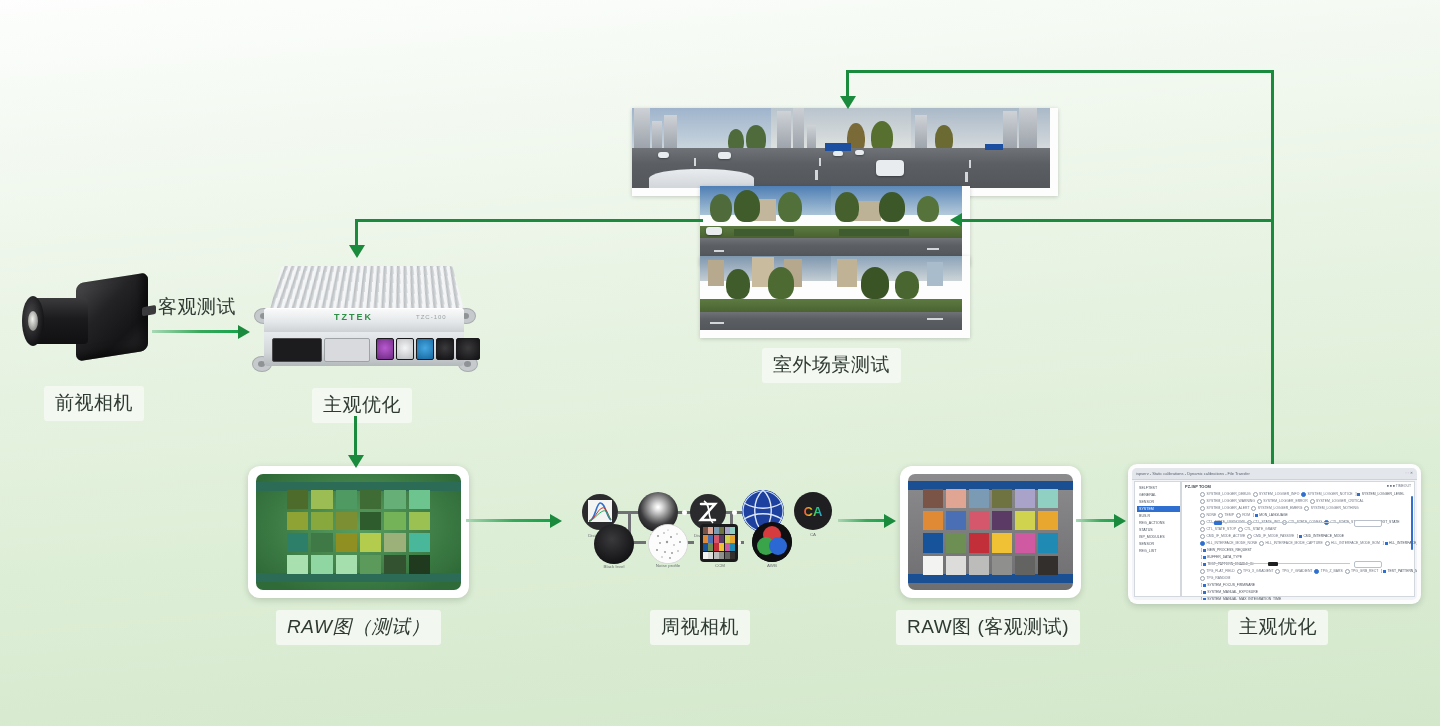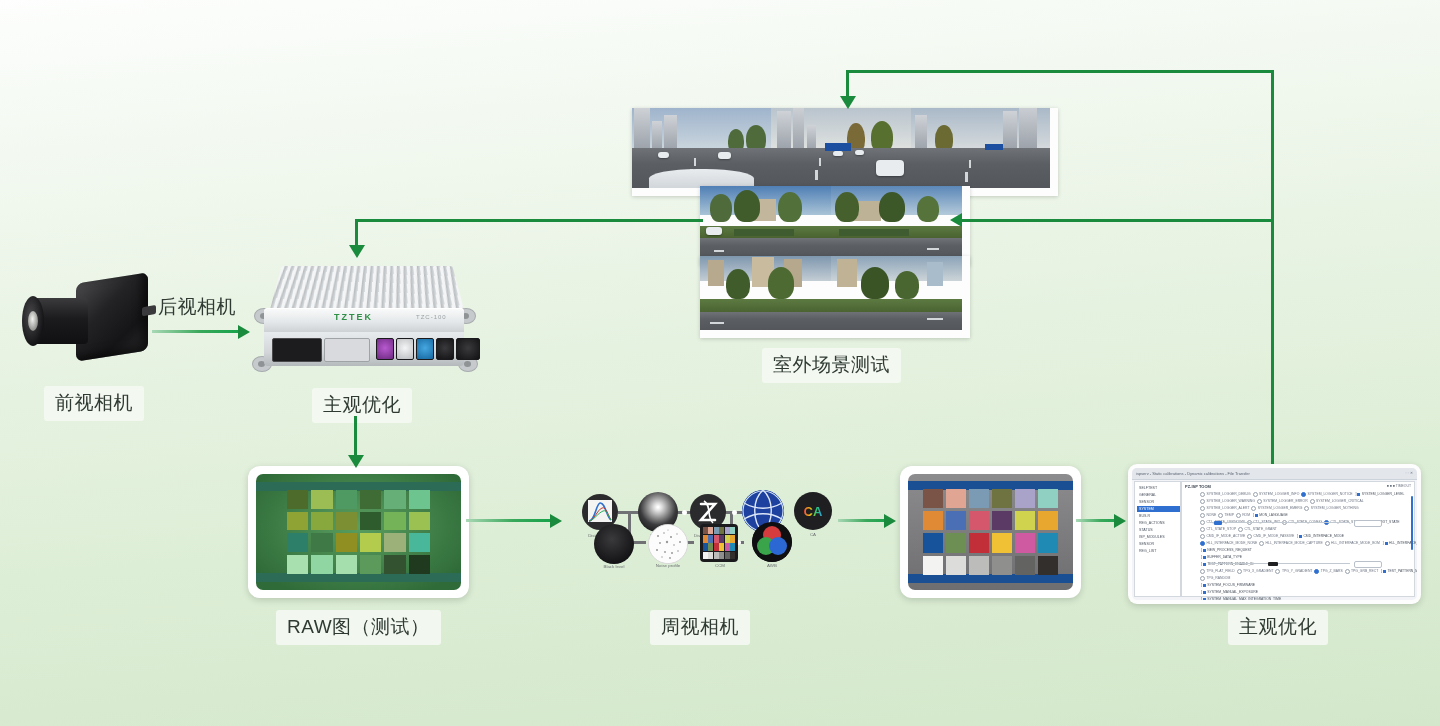--- a/index.html
+++ b/index.html
@@ -167,21 +167,21 @@
 <div id="stage">
 
   <div id="camera-module">
     <div class="cam-body"></div>
     <div class="cam-barrel"></div>
     <div class="cam-front"></div>
     <div class="cam-glass"></div>
   </div>
   <div class="chip" style="left:44px;top:386px;">前视相机</div>
 
-  <div class="plain-label" style="left:158px;top:294px;">后视相机</div>
+  <div class="plain-label" style="left:158px;top:294px;">客观测试</div>
   <div class="grad-line" style="left:152px;top:330px;width:88px;"></div>
   <div class="arrow-r" style="left:238px;top:325px;"></div>
 
   <div id="ecu">
     <div class="ecu-fins"></div>
     <div class="ecu-ear" style="left:6px;top:50px;"></div>
     <div class="ecu-ear" style="left:208px;top:50px;"></div>
     <div class="ecu-ear" style="left:4px;top:98px;"></div>
     <div class="ecu-ear" style="left:210px;top:98px;"></div>
     <div class="ecu-top"></div>
@@ -321,21 +321,21 @@
           <div class="patch" style="background: rgb(73, 183, 154);"></div>
           <div class="patch" style="background: rgb(169, 224, 176);"></div>
           <div class="patch" style="background: rgb(143, 214, 162);"></div>
           <div class="patch" style="background: rgb(166, 223, 174);"></div>
           <div class="patch" style="background: rgb(92, 154, 92);"></div>
           <div class="patch" style="background: rgb(51, 82, 47);"></div>
           <div class="patch" style="background: rgb(31, 58, 30);"></div>
         </div>
     </div>
   </div>
-  <div class="chip" style="left:276px;top:610px;">RAW图（测试）</div>
+  <div class="chip" style="left:276px;top:610px;font-style:italic;">RAW图（测试）</div>
 
   <div id="calib">
 
     <div class="cedge" style="left:52px;top:25px;width:22px;height:3px;"></div>
     <div class="cedge" style="left:62px;top:25px;width:3px;height:32px;"></div>
     <div class="cedge" style="left:62px;top:55px;width:18px;height:3px;"></div>
     <div class="cedge" style="left:64px;top:25px;width:16px;height:3px;"></div>
     <div class="cedge" style="left:104px;top:25px;width:22px;height:3px;"></div>
     <div class="cedge" style="left:106px;top:55px;width:22px;height:3px;"></div>
     <div class="cedge" style="left:156px;top:25px;width:22px;height:3px;"></div>
@@ -481,20 +481,21 @@
           <div class="patch" style="background: rgb(31, 139, 181);"></div>
           <div class="patch" style="background: rgb(243, 243, 241);"></div>
           <div class="patch" style="background: rgb(220, 220, 218);"></div>
           <div class="patch" style="background: rgb(188, 188, 186);"></div>
           <div class="patch" style="background: rgb(143, 144, 142);"></div>
           <div class="patch" style="background: rgb(99, 100, 98);"></div>
           <div class="patch" style="background: rgb(51, 47, 45);"></div>
         </div>
     </div>
   </div>
+  <div class="chip" style="left:896px;top:610px;">RAW图 (客观测试)</div>
 
   <div id="subj">
     <div class="sw-win">
       <div class="sw-title"></div>
       <div class="sw-ttxt">ispserv - Static calibrations - Dynamic calibrations - File Transfer</div>
       <div style="position:absolute;right:4px;top:3px;font-size:3.6px;color:#6a7280;">▫ ▫ ✕</div>
       <div class="sw-side" id="sw-sidebar">
           <div class="sw-sitem" style="top: 3px;">SELFTEST</div>
           <div class="sw-sitem" style="top: 10px;">GENERAL</div>
           <div class="sw-sitem" style="top: 17px;">SENSOR</div>

